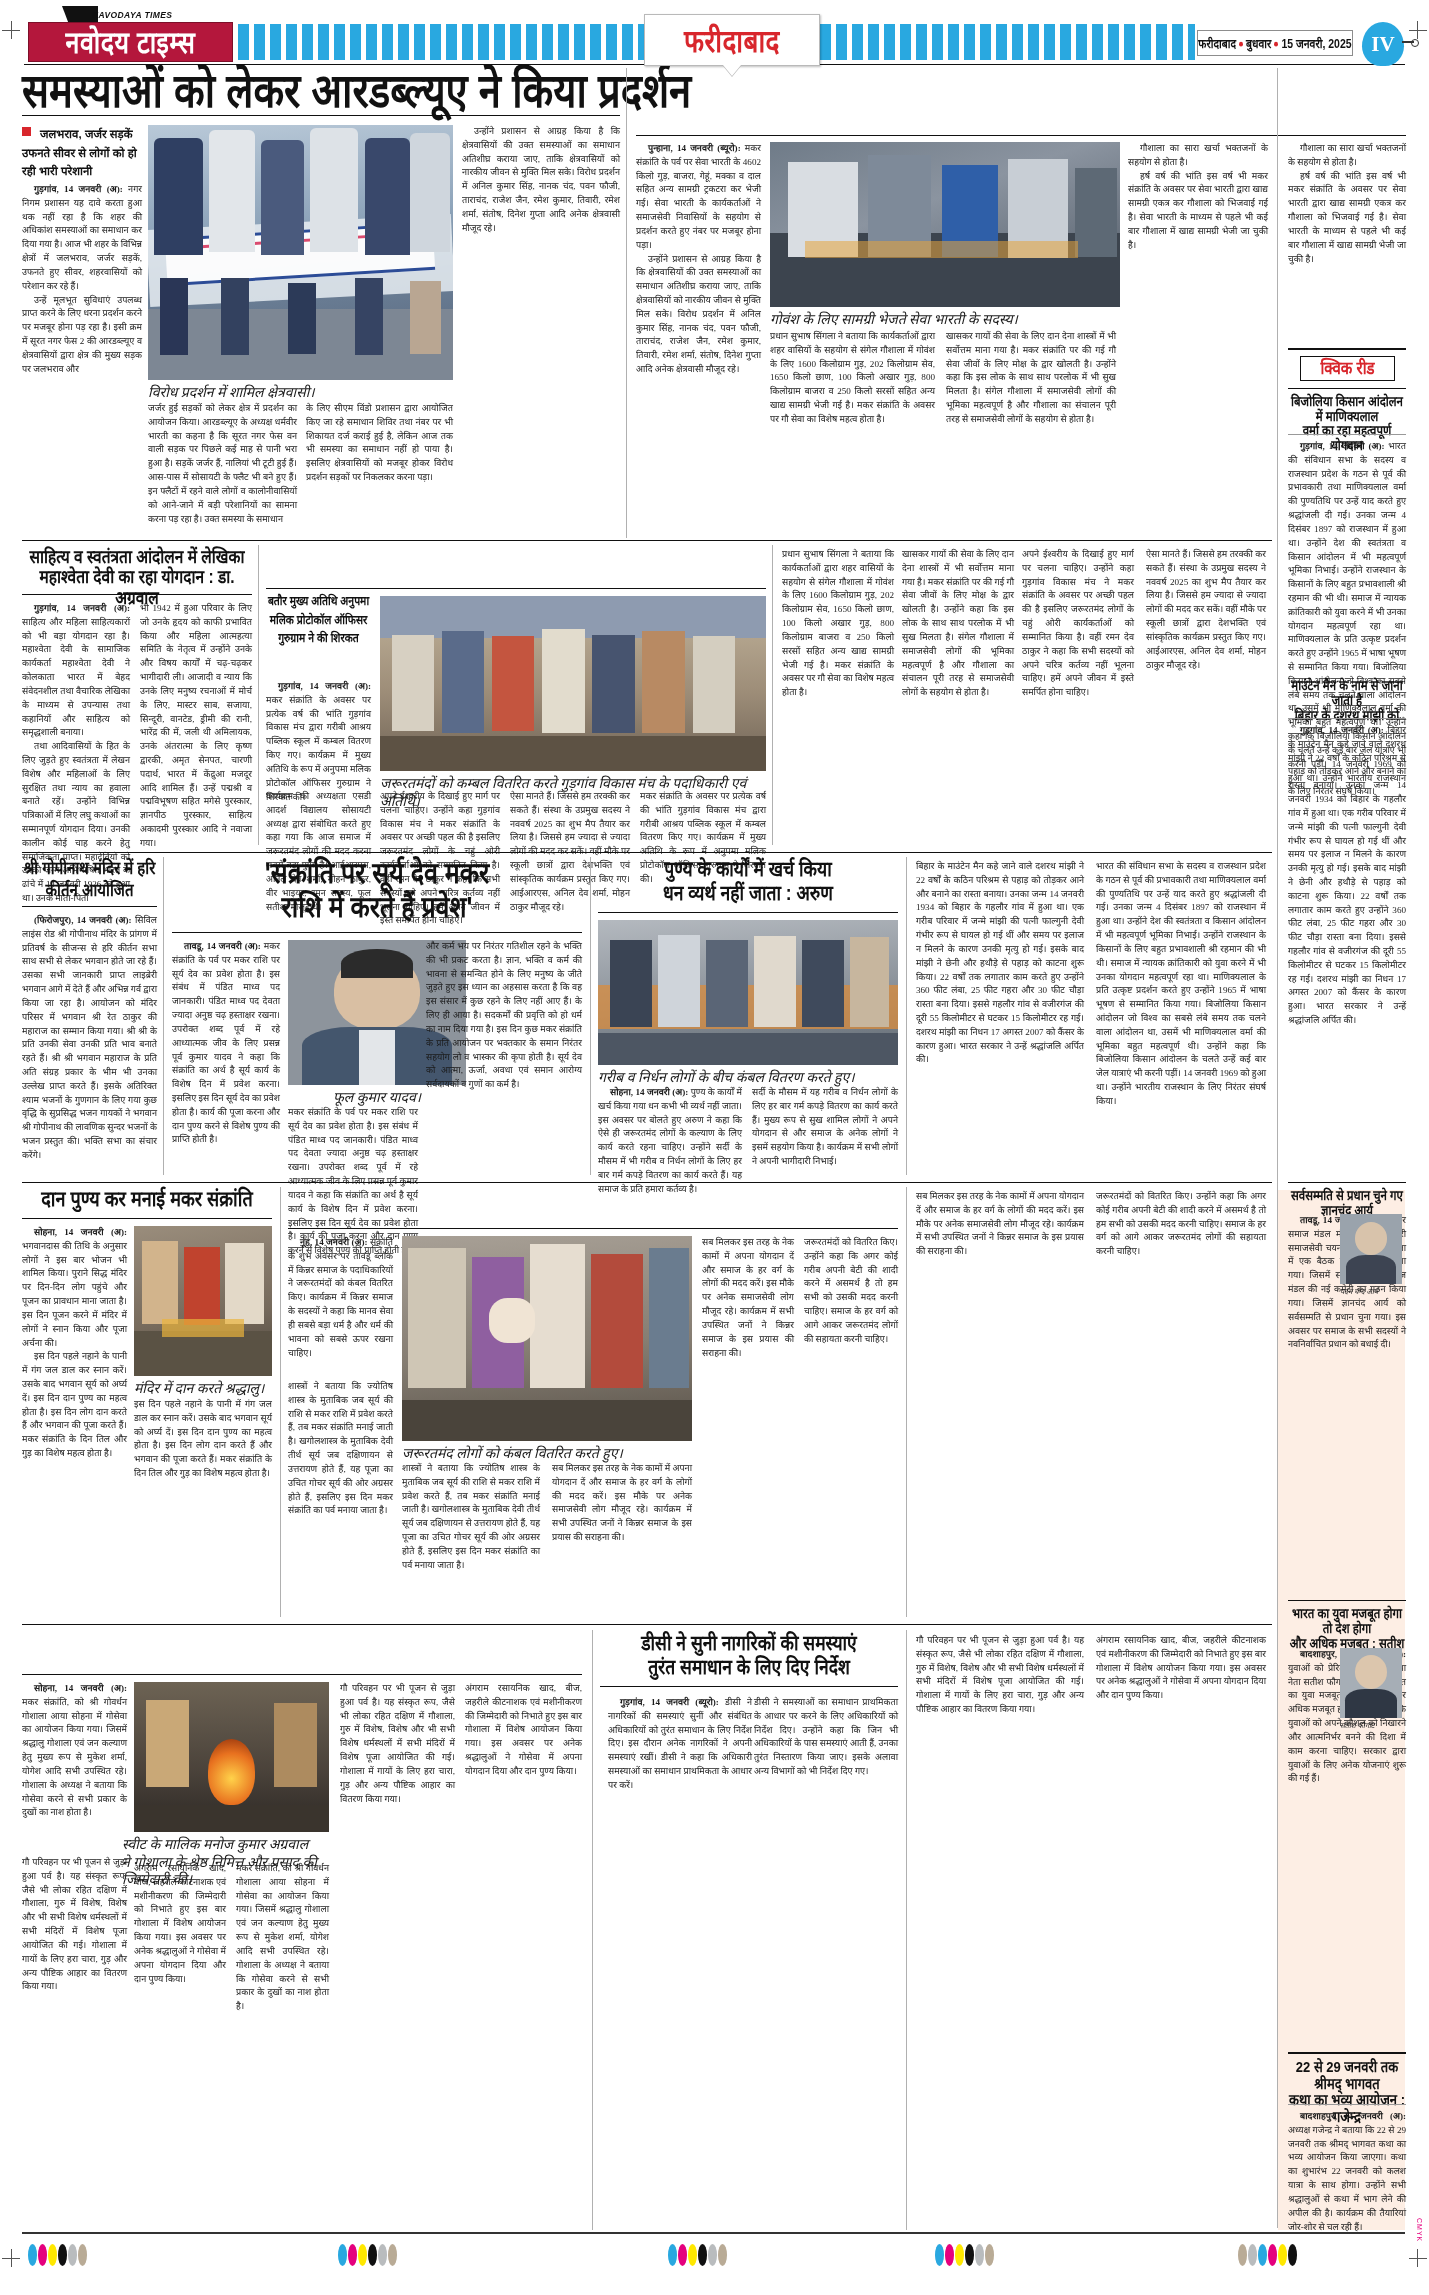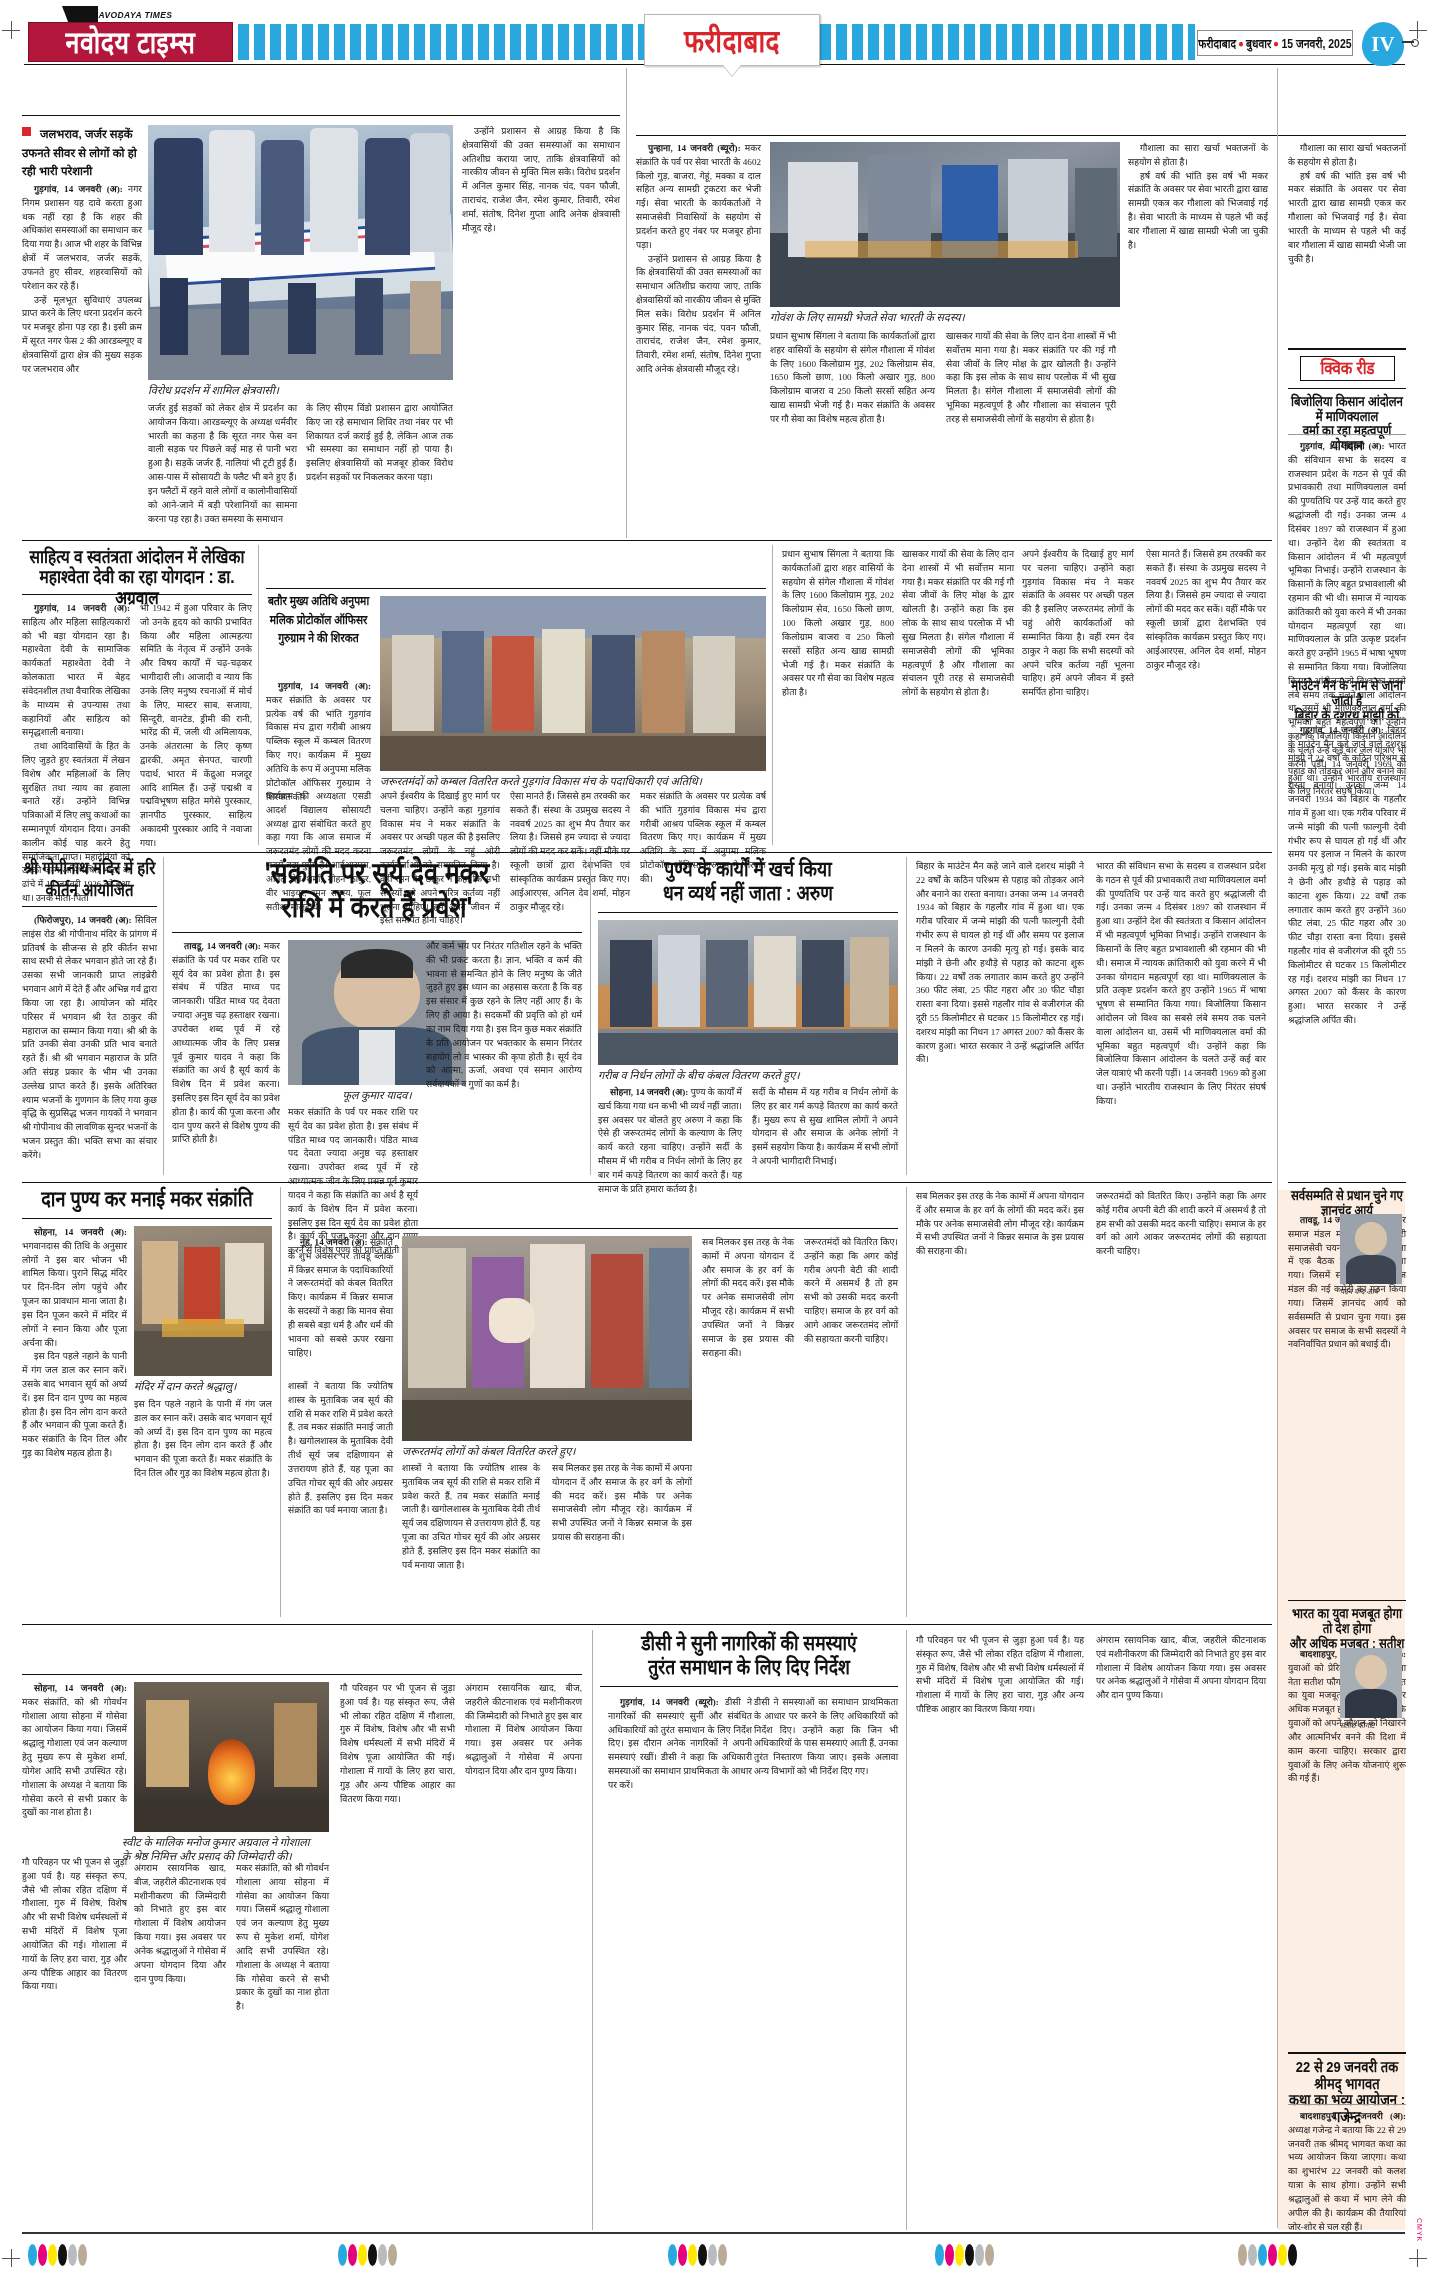--- a/index.html
+++ b/index.html
@@ -96,21 +96,21 @@
   .hl.red { color:#d8262c; }
   .hl.ctr { transform-origin:center center; text-align:center; }
 
   .body-txt {
     font-family:"Liberation Serif", serif; font-size:9.1px; line-height:1.52;
     text-align:justify; color:#1b1b1b; hyphens:auto;
   }
   .body-txt p { margin:0 0 0 0; text-indent:12px; }
 
   .caption {
-    font-family:"Liberation Serif", serif; font-style:italic; font-size:11px;
+    font-family:"Liberation Serif", serif; font-style:italic; font-size:14px;
     color:#1b1b1b; padding-top:2px; line-height:1.25;
   }
 
   .photo { background:#9fb2c4; overflow:hidden; position:relative; border:0; }
 
   .rule { position:absolute; background:#111; }
 
   .bullet-sq { display:inline-block; width:9px;height:9px;background:#d8262c;
                margin-right:5px; vertical-align:2px; }
 
@@ -164,20 +164,26 @@
 
     <div class="page-num">
       <div class="circ"></div>
       <div class="n">IV</div>
       <div class="tail"></div>
     </div>
   </div>
 
   <div class="rule" style="left:24px; top:64px; width:1381px; height:1px; background:#111;"></div>
 
+  <div style="position:absolute; left:22px; top:68px; width:598px;">
+    <div class="hl" style="font-size:40px; white-space:nowrap;">
+      <span>समस्याओं को लेकर आरडब्ल्यूए ने किया</span>
+      <span class="red">प्रदर्शन</span>
+    </div>
+  </div>
   <div class="rule" style="left:22px; top:115px; width:598px; height:1px; background:#111;"></div>
 
   <div style="position:absolute; left:22px; top:124px; width:120px;">
     <span class="bullet-sq"></span>
     <span class="hl" style="font-size:11.5px; display:inline; line-height:1.45;">जलभराव, जर्जर सड़कें उफनते सीवर से लोगों को हो रही भारी परेशानी</span>
   </div>
 
   <div class="body-txt" style="position:absolute; left:22px; top:183px; width:120px;">
     <p><b>गुड़गांव, 14 जनवरी (अ):</b> <span>नगर निगम प्रशासन यह दावे करता हुआ थक नहीं रहा है कि शहर की अधिकांश समस्याओं का समाधान कर दिया गया है। आज भी शहर के विभिन्न क्षेत्रों में जलभराव, जर्जर सड़कें, उफनते हुए सीवर, शहरवासियों को परेशान कर रहे हैं।</span></p>
     <p>उन्हें मूलभूत सुविधाएं उपलब्ध प्राप्त करने के लिए धरना प्रदर्शन करने पर मजबूर होना पड़ रहा है। इसी क्रम में सूरत नगर फेस 2 की आरडब्ल्यूए व क्षेत्रवासियों द्वारा क्षेत्र की मुख्य सड़क पर जलभराव और</p>

